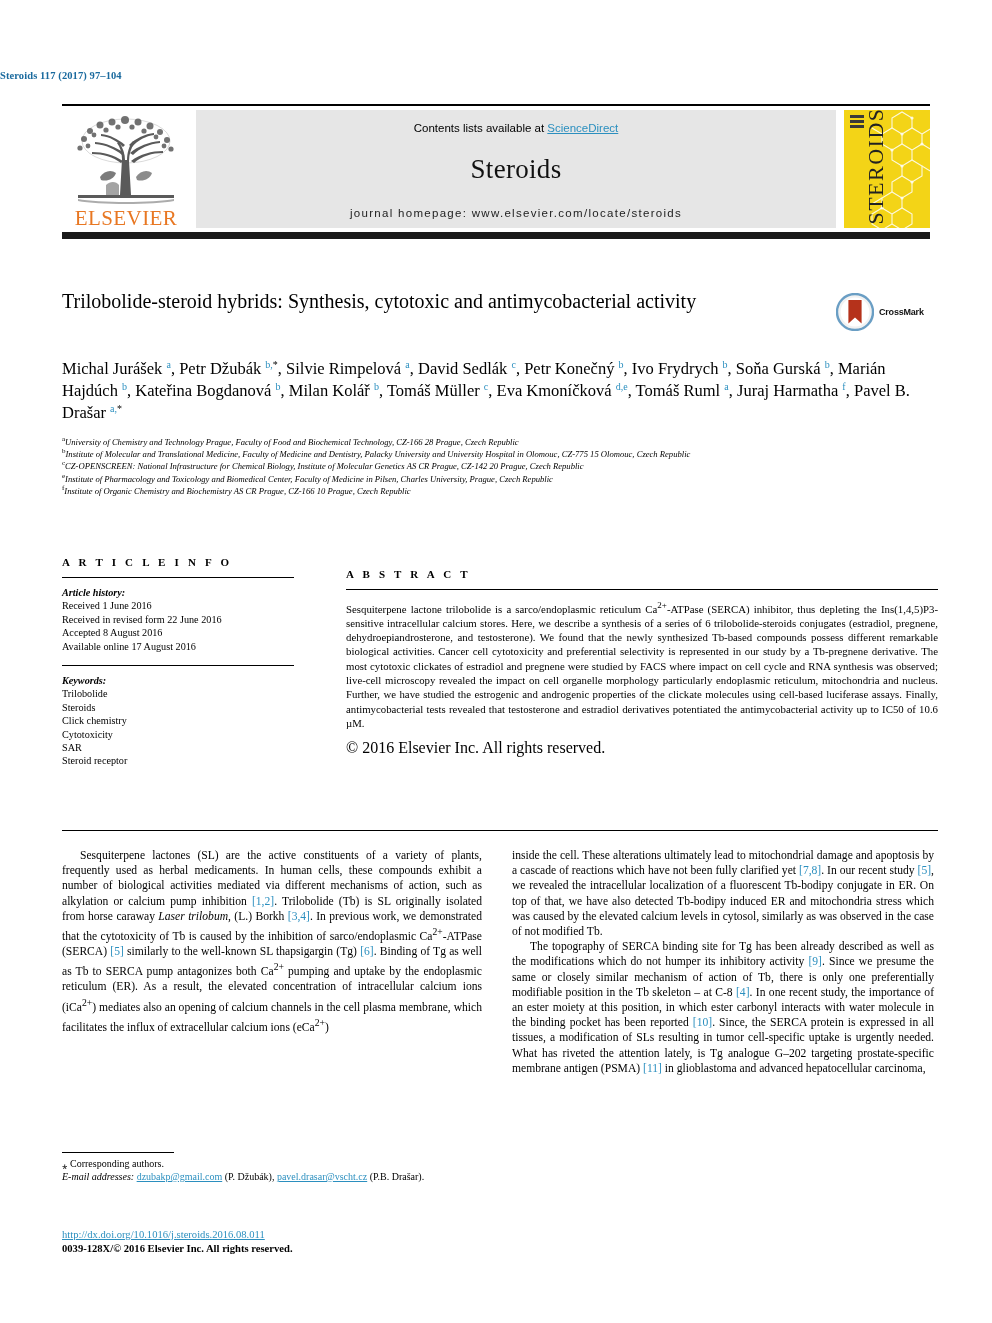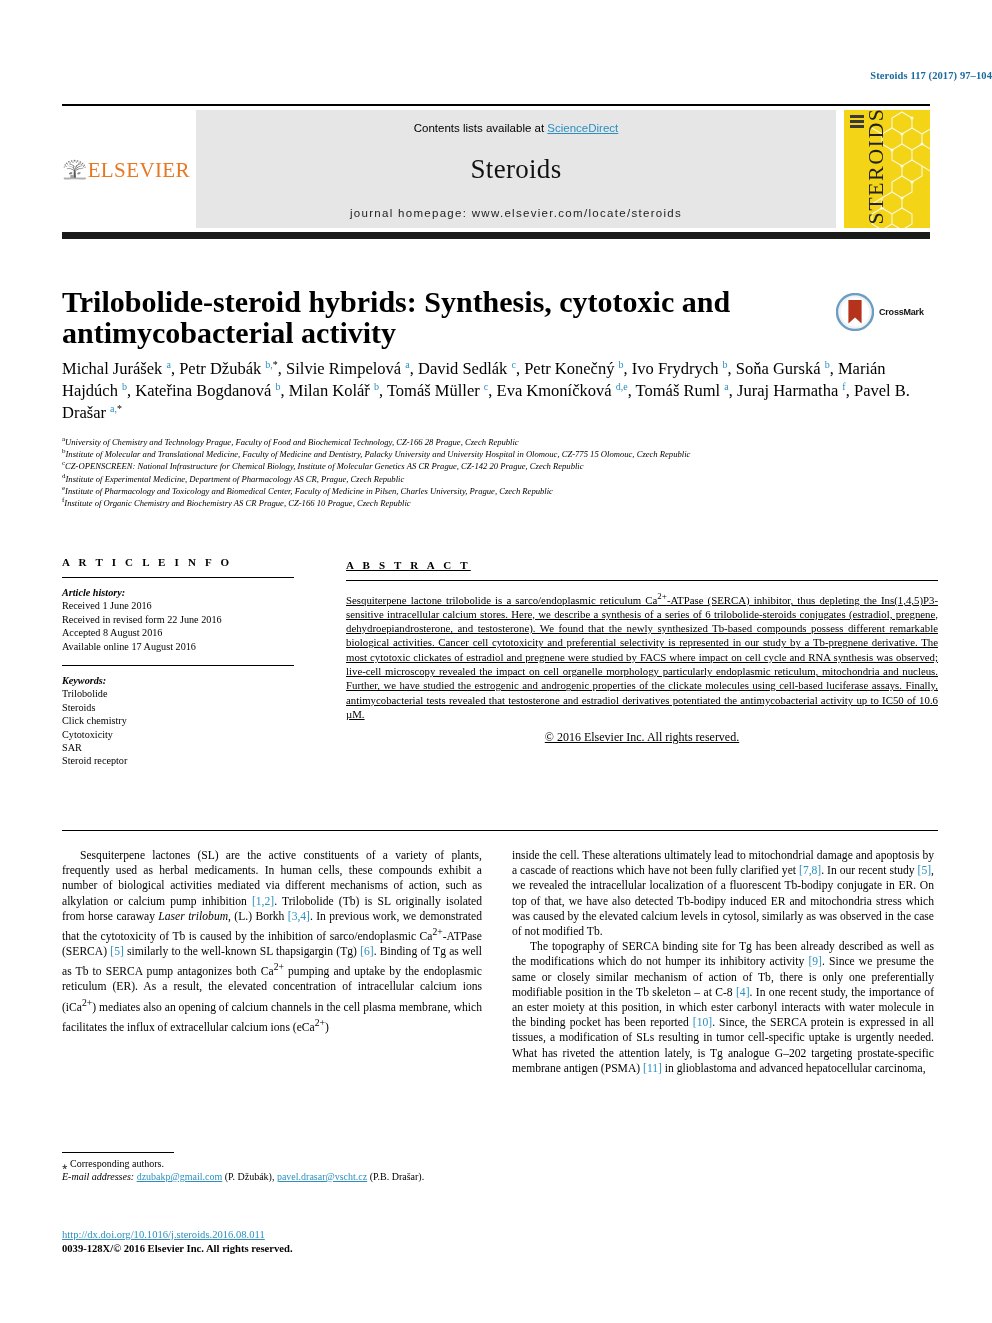--- a/index.html
+++ b/index.html
@@ -21,21 +21,21 @@
     width: 992px;
     height: 1323px;
   }
 
   
   .running-head {
     position: absolute;
     top: 70px;
     left: 0;
     width: 992px;
-    text-align: right;
+    text-align: left;
     font-family: "Liberation Serif", serif;
     font-size: 10.5px;
     font-weight: bold;
     color: #1a6a9e;
     letter-spacing: 0.1px;
   }
 
   
   .masthead {
     position: absolute;
@@ -59,20 +59,21 @@
     height: 7px;
     background: #1a1a1a;
   }
   .elsevier-logo {
     position: absolute;
     left: 0;
     top: 6px;
     width: 128px;
     height: 120px;
     display: flex;
+    flex-direction: column;
     align-items: center;
     justify-content: flex-end;
   }
   .elsevier-tree {
     width: 112px;
     height: 92px;
     display: block;
   }
   .elsevier-word {
     font-family: "Liberation Serif", serif;
@@ -157,25 +158,25 @@
 
   
   .title-block {
     position: absolute;
     left: 62px;
     top: 286px;
     width: 760px;
   }
   .paper-title {
     font-family: "Liberation Serif", serif;
-    font-size: 30px;
+    font-size: 20px;
     line-height: 31px;
     color: #000;
     margin: 0;
-    font-weight: bold;
+    font-weight: normal;
   }
   .crossmark {
     position: absolute;
     left: 836px;
     top: 290px;
     width: 100px;
     height: 44px;
     display: flex;
     align-items: center;
     gap: 5px;
@@ -247,23 +248,22 @@
   }
   .info-col {
     position: absolute;
     left: 0;
     top: 0;
     width: 232px;
   }
   .abs-col {
     position: absolute;
     left: 284px;
-    top: 3px;
+    top: 12px;
     width: 592px;
-    text-decoration: underline;
   }
   .rule-thin {
     border-top: 1.3px solid #000;
     margin-top: 9px;
     margin-bottom: 8px;
   }
   .rule-thin2 {
     border-top: 1.3px solid #000;
     margin-top: 12px;
     margin-bottom: 8px;
@@ -280,22 +280,22 @@
   }
   .abs-text {
     font-family: "Liberation Serif", serif;
     font-size: 10.8px;
     line-height: 14.3px;
     text-align: justify;
     color: #000;
   }
   .abs-copy {
     font-family: "Liberation Serif", serif;
-    font-size: 12px;
-    text-align: center;
+    font-size: 16px;
+    text-align: left;
     margin-top: 9px;
   }
 
   
   .bodyrule {
     position: absolute;
     left: 62px;
     top: 830px;
     width: 876px;
     border-top: 1.3px solid #000;
@@ -469,21 +469,20 @@
     </svg>
     <span class="crossmark-label">CrossMark</span>
   </div>
 
   <div class="authors">Michal Jurášek <sup>a</sup>, Petr Džubák <sup>b,</sup><sup class="star">*</sup>, Silvie Rimpelová <sup>a</sup>, David Sedlák <sup>c</sup>, Petr Konečný <sup>b</sup>, Ivo Frydrych <sup>b</sup>, Soňa Gurská <sup>b</sup>, Marián Hajdúch <sup>b</sup>, Kateřina Bogdanová <sup>b</sup>, Milan Kolář <sup>b</sup>, Tomáš Müller <sup>c</sup>, Eva Kmoníčková <sup>d,e</sup>, Tomáš Ruml <sup>a</sup>, Juraj Harmatha <sup>f</sup>, Pavel B. Drašar <sup>a,</sup><sup class="star">*</sup></div>
 
   <div class="affiliations">
     <div><span class="aff-marker">a</span><span>University of Chemistry and Technology Prague, Faculty of Food and Biochemical Technology, CZ-166 28 Prague, Czech Republic</span></div>
     <div><span class="aff-marker">b</span><span>Institute of Molecular and Translational Medicine, Faculty of Medicine and Dentistry, Palacky University and University Hospital in Olomouc, CZ-775 15 Olomouc, Czech Republic</span></div>
     <div><span class="aff-marker">c</span><span>CZ-OPENSCREEN: National Infrastructure for Chemical Biology, Institute of Molecular Genetics AS CR Prague, CZ-142 20 Prague, Czech Republic</span></div>
-    <div><span class="aff-marker">d</span><span>Institute of Experimental Medicine, Department of Pharmacology AS CR, Prague, Czech Republic</span></div>
     <div><span class="aff-marker">e</span><span>Institute of Pharmacology and Toxicology and Biomedical Center, Faculty of Medicine in Pilsen, Charles University, Prague, Czech Republic</span></div>
     <div><span class="aff-marker">f</span><span>Institute of Organic Chemistry and Biochemistry AS CR Prague, CZ-166 10 Prague, Czech Republic</span></div>
   </div>
 
   <div class="infoblock">
 
     <div class="info-col">
       <div class="colhead">A R T I C L E    I N F O</div>
       <div class="rule-thin"></div>
       <div class="info-text">

